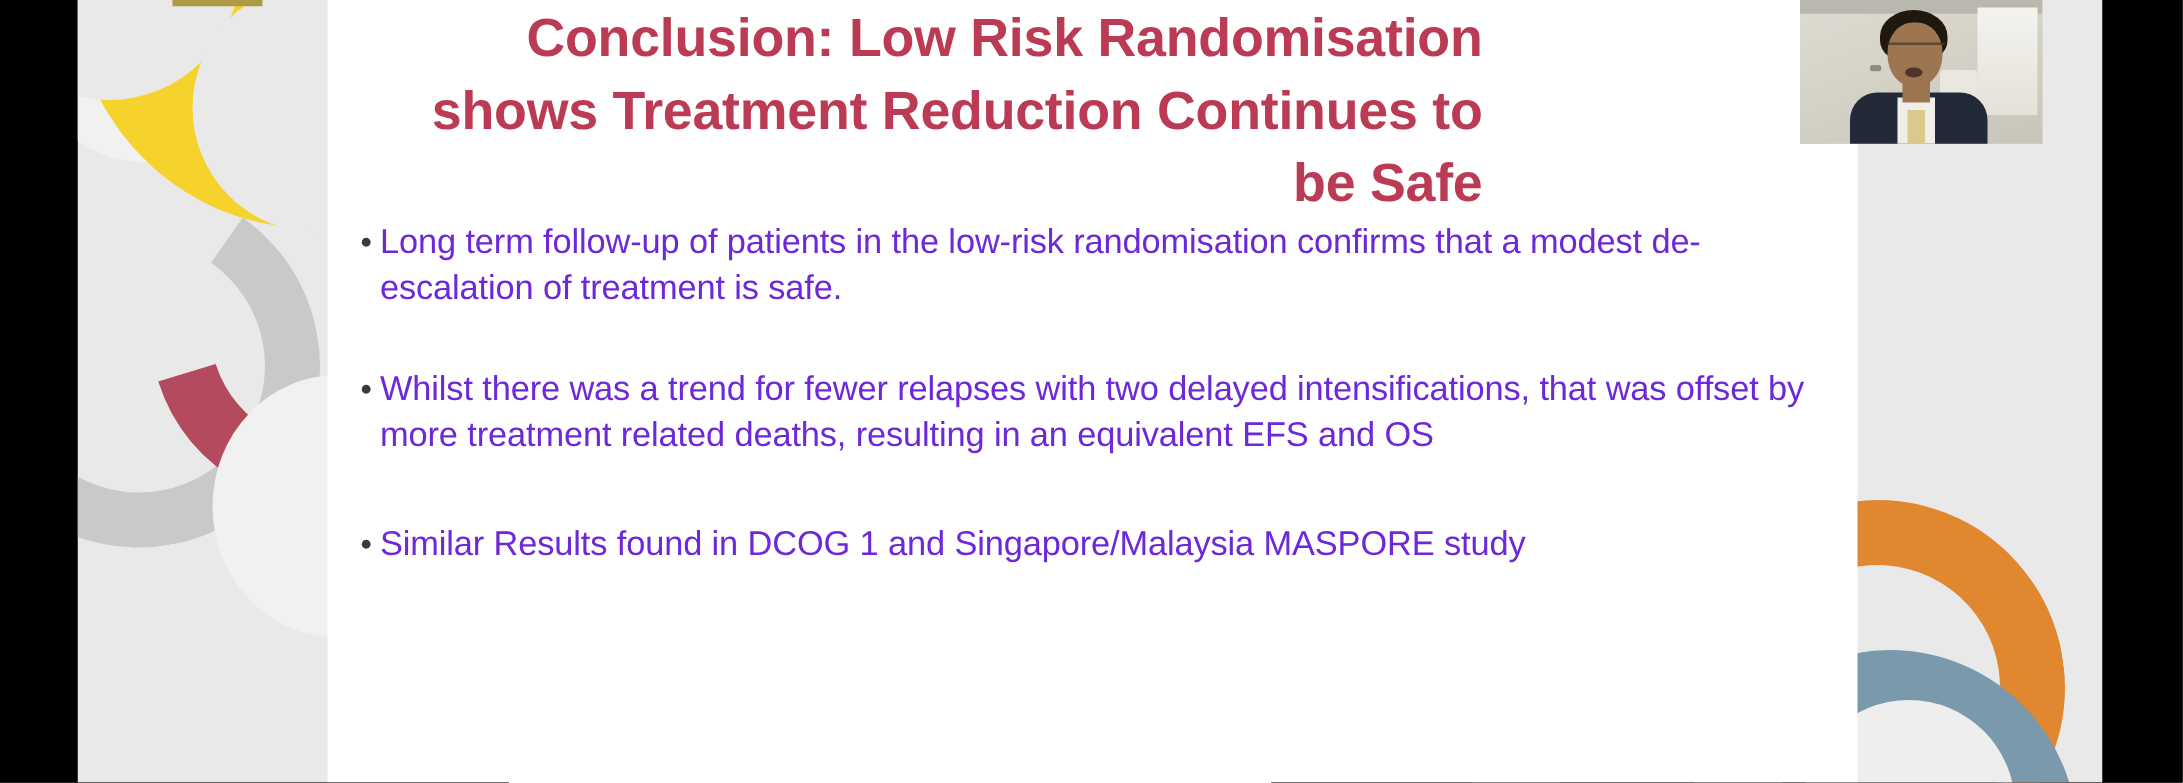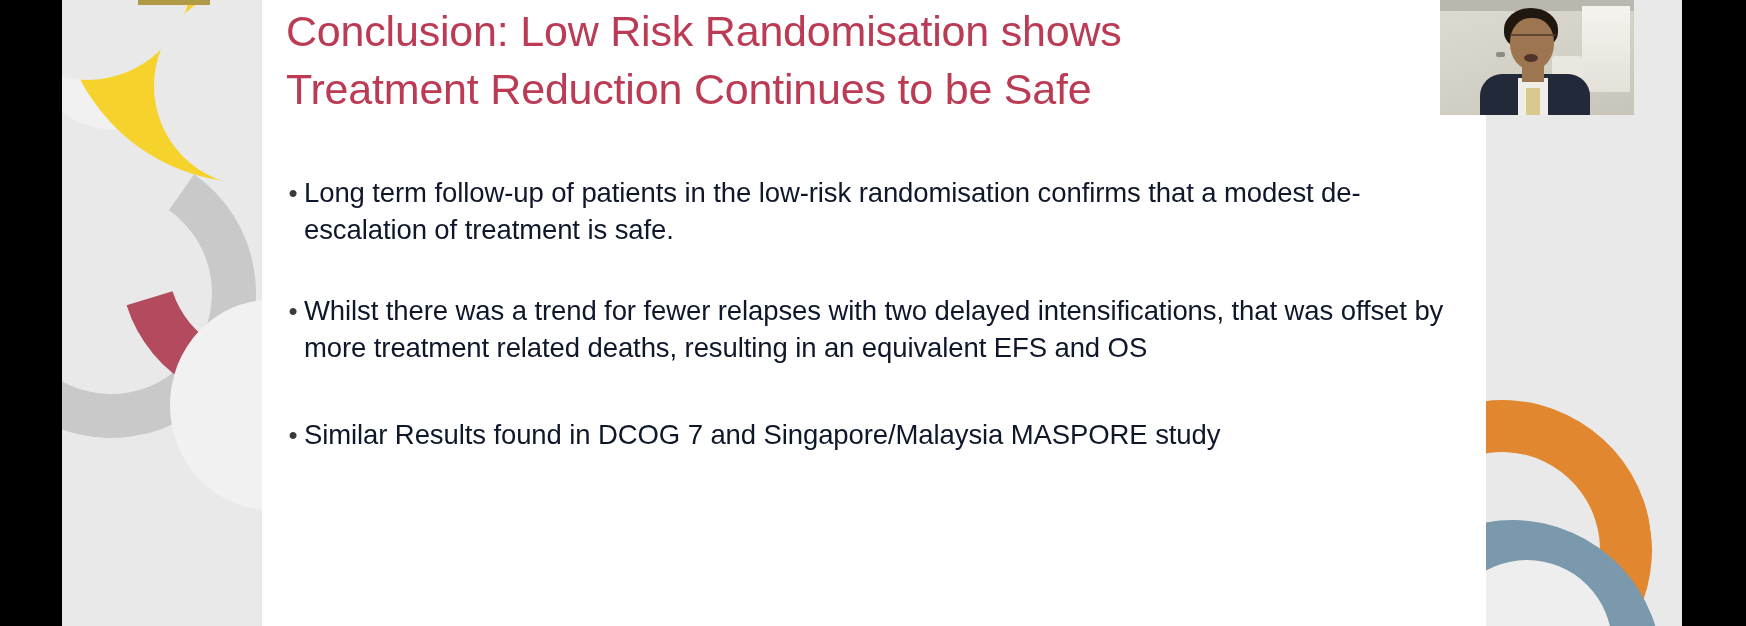--- a/index.html
+++ b/index.html
@@ -110,36 +110,37 @@
 
   
   #content {
     position:absolute; left:200px; top:0; width:1224px; height:626px;
     background:#ffffff; z-index:10;
   }
 
   #title {
     position:absolute; left:24px; top:2px; width:900px;
     color:#bb3b55;
-    font-size:43px; line-height:58px; font-weight:400;
+    font-size:43px; line-height:58px; font-weight:700;
     letter-spacing:-0.2px;
     white-space:pre-line;
+    text-align:right;
   }
 
   #bullets {
     position:absolute; left:0px; top:174px; width:1224px;
   }
   .bullet { display:flex; margin-bottom:44px; }
   .bullet .dot {
     width:42px; flex:0 0 42px; text-align:center;
     color:#3a3a3a; font-size:26px; line-height:38px; padding-left:20px;
   }
   .bullet .btext {
     flex:1 1 auto; padding-right:24px;
-    color:#0f172a; font-size:27.5px; line-height:37px;
+    color:#6d28d9; font-size:27.5px; line-height:37px;
     letter-spacing:-0.1px;
   }
   #bullet-2 { margin-bottom:50px; }
 
   
   #webcam {
     position:absolute; left:1178px; top:0; width:194px; height:115px;
     z-index:25; overflow:hidden;
     background:linear-gradient(#d9d7cf, #cfcdc4);
   }
@@ -235,21 +236,21 @@
           <span class="btext">Long term follow-up of patients in the low-risk randomisation confirms that a modest de-escalation of treatment is safe.</span>
         </div>
 
         <div class="bullet" id="bullet-2">
           <span class="dot">•</span>
           <span class="btext">Whilst there was a trend for fewer relapses with two delayed intensifications, that was offset by more treatment related deaths, resulting in an equivalent EFS and OS</span>
         </div>
 
         <div class="bullet" id="bullet-3">
           <span class="dot">•</span>
-          <span class="btext">Similar Results found in DCOG 7 and Singapore/Malaysia MASPORE study</span>
+          <span class="btext">Similar Results found in DCOG 1 and Singapore/Malaysia MASPORE study</span>
         </div>
 
       </div>
 
       <div id="webcam">
         <div id="wc-wall"></div>
         <div id="wc-ceiling"></div>
         <div id="wc-window"></div>
         <div id="wc-lamp-shade"></div>
         <div id="wc-lamp-stem"></div>

